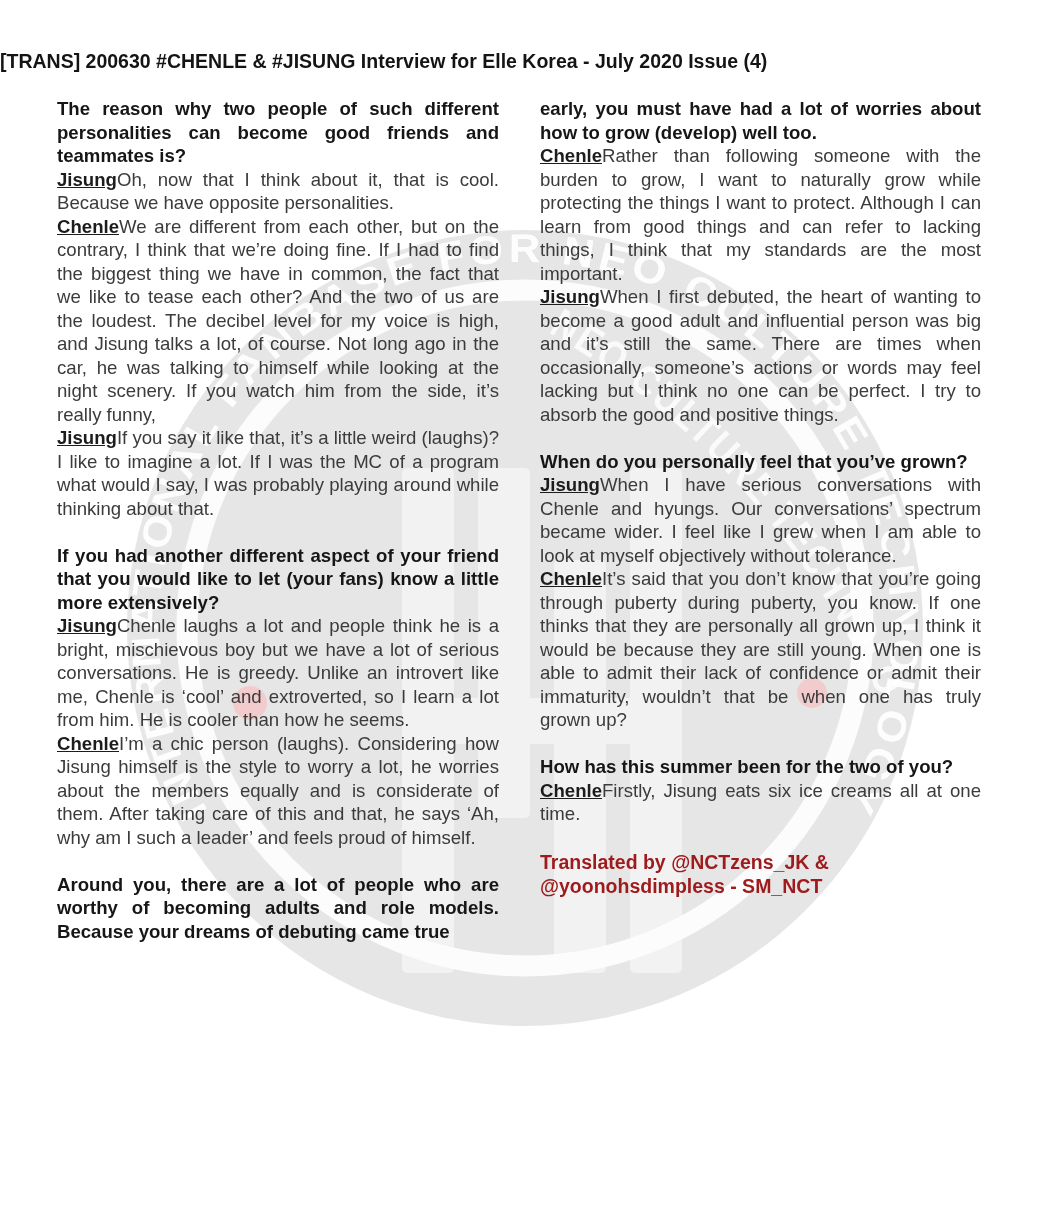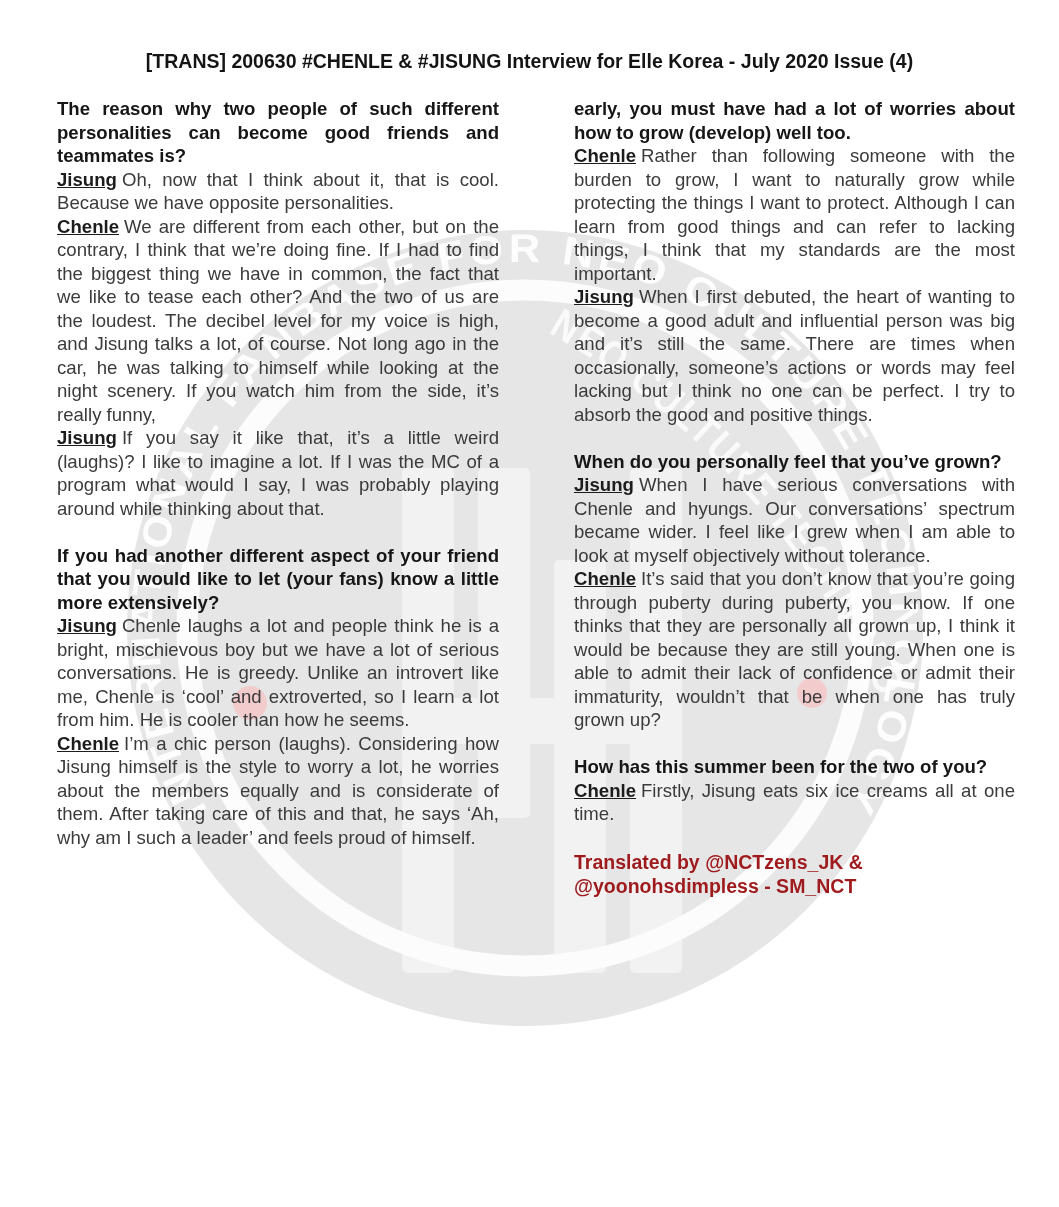--- a/index.html
+++ b/index.html
@@ -9,42 +9,41 @@
     font-family:"Liberation Sans", sans-serif;
     position:relative;
     overflow:hidden;
   }
   .watermark{
     position:absolute;left:0;top:0;width:1059px;height:1207px;
     pointer-events:none;
   }
   .page-title{
     position:absolute;top:50px;left:0;width:100%;
-    text-align:center;
+    text-align:left;
     font-size:19.5px;font-weight:bold;color:#141414;
     margin:0;
   }
   .col{
     position:absolute;top:97px;
     font-size:18.6px;line-height:23.5px;
     color:#3b3b3b;
     text-align:justify;
   }
   .col-left{left:57px;width:442px;}
-  .col-right{left:574px;width:441px;}
+  .col-right{left:540px;width:441px;}
   .col p{margin:0;}
   p.q{
     font-weight:bold;color:#161616;
     margin-top:23.5px !important;
   }
   .col p:first-child{margin-top:0 !important;}
   .spk{
     font-weight:bold;color:#1c1c1c;
     text-decoration:underline;
-    margin-right:5px;
   }
   .credit{
     margin-top:24px;
     font-weight:bold;
     font-size:19.5px;line-height:24.5px;
     color:#9e1a1c;
   }
 </style>
 </head>
 <body>
@@ -79,20 +78,21 @@
 <h1 class="page-title">[TRANS] 200630 #CHENLE &amp; #JISUNG Interview for Elle Korea - July 2020 Issue (4)</h1>
 
 <div class="col col-left">
   <p class="q">The reason why two people of such different personalities can become good friends and teammates is?</p>
   <p class="a"><span class="spk">Jisung</span><span>Oh, now that I think about it, that is cool. Because we have opposite personalities.</span></p>
   <p class="a"><span class="spk">Chenle</span><span>We are different from each other, but on the contrary, I think that we’re doing fine. If I had to find the biggest thing we have in common, the fact that we like to tease each other? And the two of us are the loudest. The decibel level for my voice is high, and Jisung talks a lot, of course. Not long ago in the car, he was talking to himself while looking at the night scenery. If you watch him from the side, it’s really funny,</span></p>
   <p class="a"><span class="spk">Jisung</span><span>If you say it like that, it’s a little weird (laughs)? I like to imagine a lot. If I was the MC of a program what would I say, I was probably playing around while thinking about that.</span></p>
   <p class="q">If you had another different aspect of your friend that you would like to let (your fans) know a little more extensively?</p>
   <p class="a"><span class="spk">Jisung</span><span>Chenle laughs a lot and people think he is a bright, mischievous boy but we have a lot of serious conversations. He is greedy. Unlike an introvert like me, Chenle is ‘cool’ and extroverted, so I learn a lot from him. He is cooler than how he seems.</span></p>
   <p class="a"><span class="spk">Chenle</span><span>I’m a chic person (laughs). Considering how Jisung himself is the style to worry a lot, he worries about the members equally and is considerate of them. After taking care of this and that, he says ‘Ah, why am I such a leader’ and feels proud of himself.</span></p>
+  <p class="q">Around you, there are a lot of people who are worthy of becoming adults and role models. Because your dreams of debuting came true</p>
 </div>
 
 <div class="col col-right">
   <p class="q">early, you must have had a lot of worries about how to grow (develop) well too.</p>
   <p class="a"><span class="spk">Chenle</span><span>Rather than following someone with the burden to grow, I want to naturally grow while protecting the things I want to protect. Although I can learn from good things and can refer to lacking things, I think that my standards are the most important.</span></p>
   <p class="a"><span class="spk">Jisung</span><span>When I first debuted, the heart of wanting to become a good adult and influential person was big and it’s still the same. There are times when occasionally, someone’s actions or words may feel lacking but I think no one can be perfect. I try to absorb the good and positive things.</span></p>
   <p class="q">When do you personally feel that you’ve grown?</p>
   <p class="a"><span class="spk">Jisung</span><span>When I have serious conversations with Chenle and hyungs. Our conversations’ spectrum became wider. I feel like I grew when I am able to look at myself objectively without tolerance.</span></p>
   <p class="a"><span class="spk">Chenle</span><span>It’s said that you don’t know that you’re going through puberty during puberty, you know. If one thinks that they are personally all grown up, I think it would be because they are still young. When one is able to admit their lack of confidence or admit their immaturity, wouldn’t that be when one has truly grown up?</span></p>
   <p class="q">How has this summer been for the two of you?</p>

